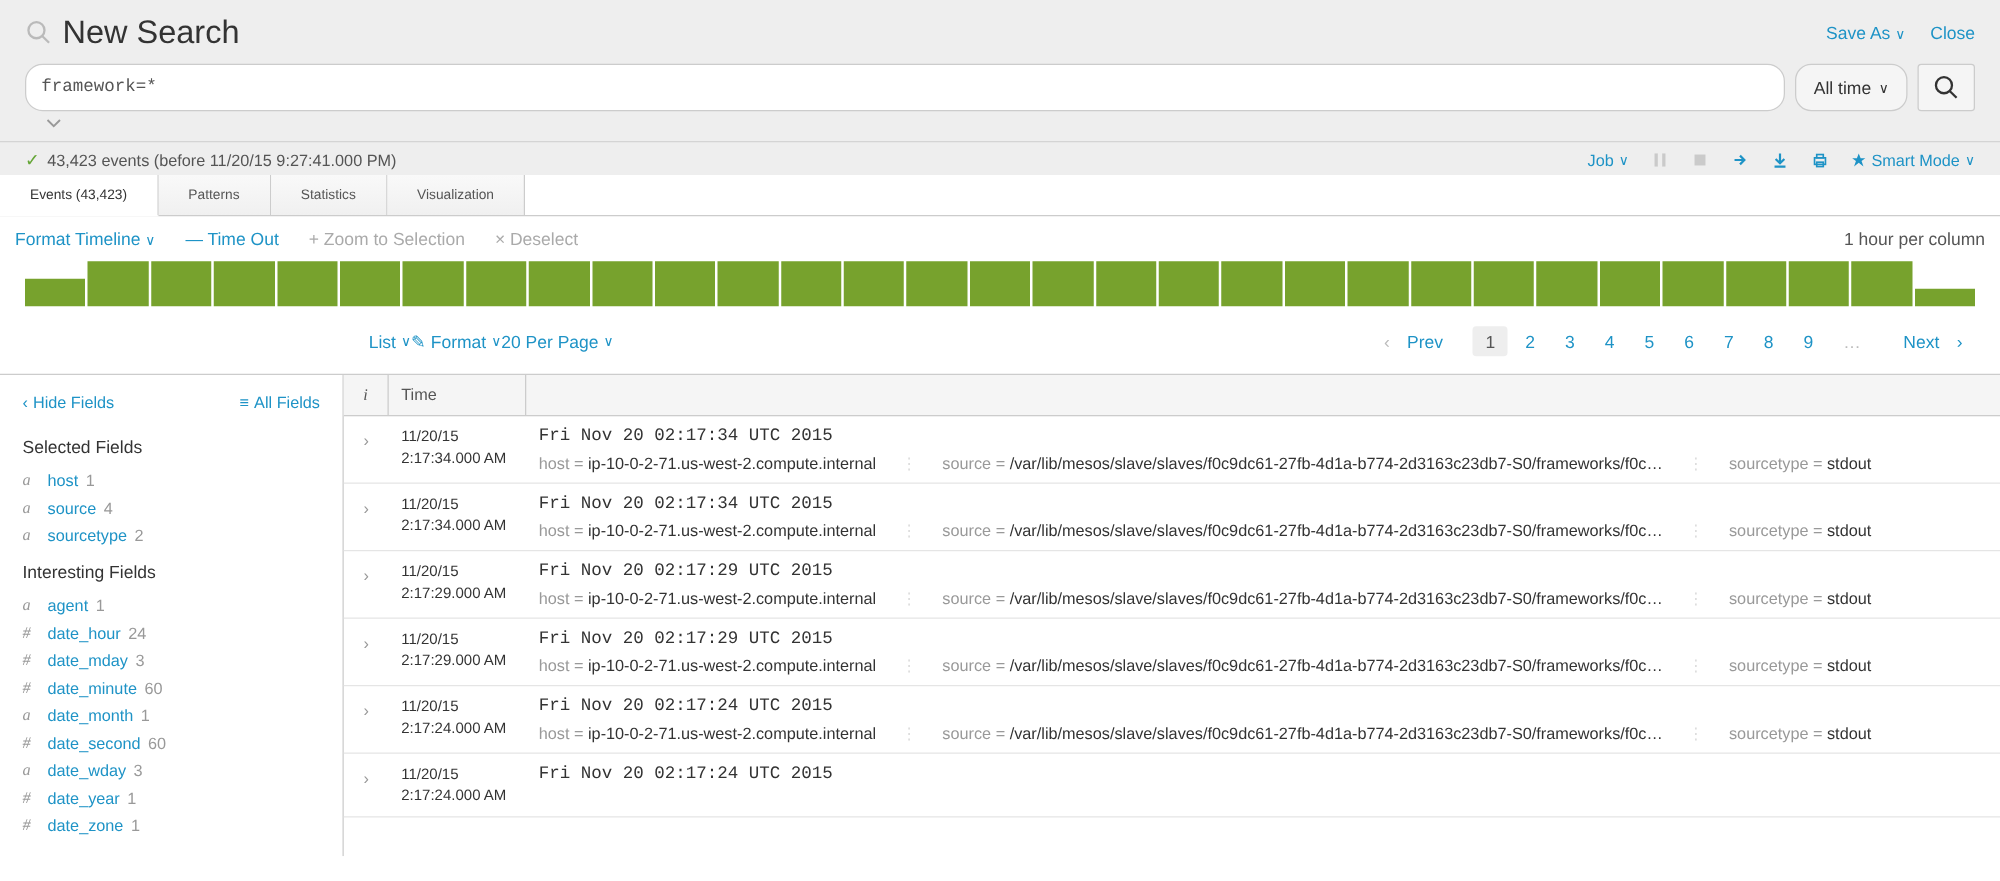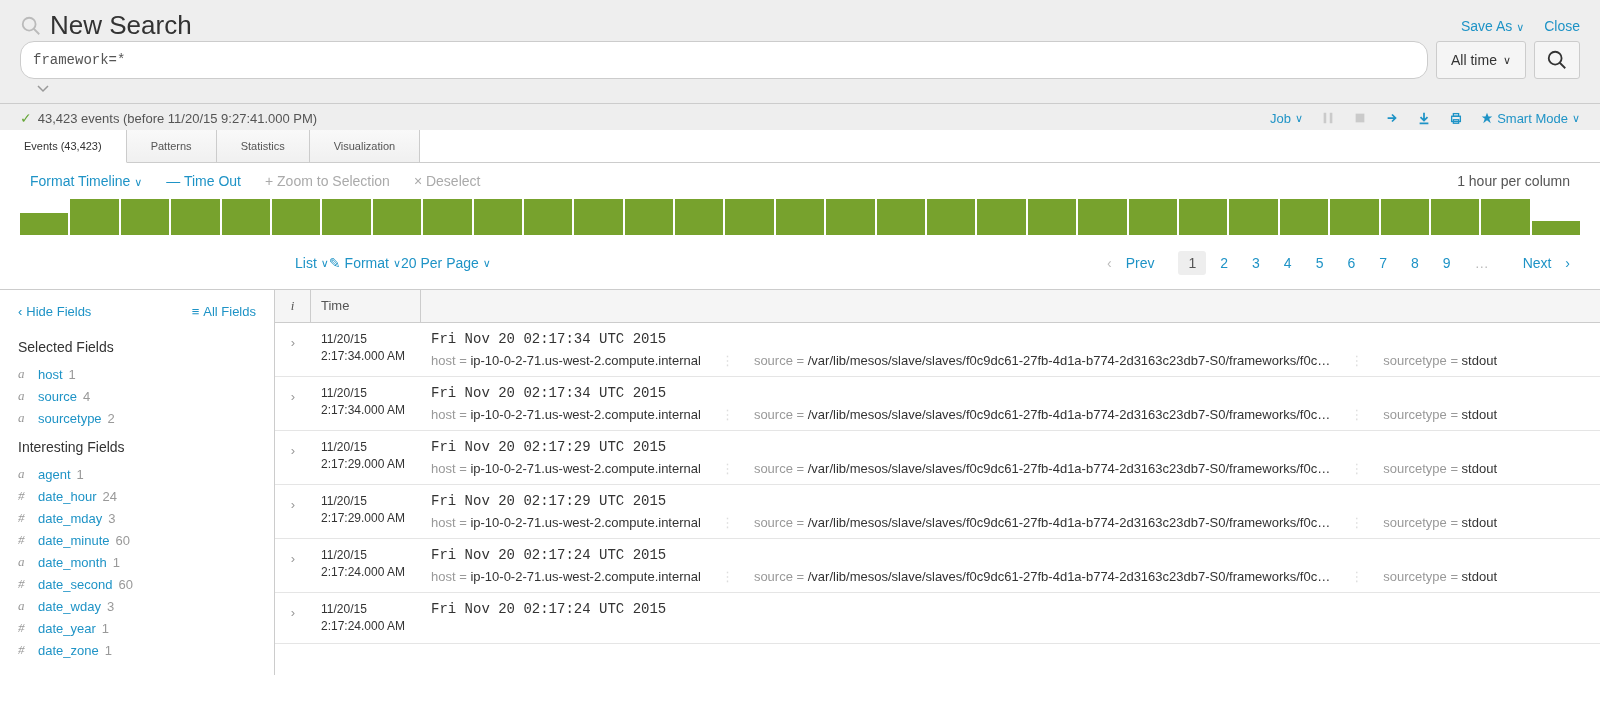--- a/index.html
+++ b/index.html
@@ -1,39 +1,39 @@
 <!DOCTYPE html>
 <html><head>
 <meta charset="utf-8">
 <style>
 *{box-sizing:border-box;margin:0;padding:0}
 body{font-family:"Helvetica Neue",Arial,sans-serif;font-size:13px;color:#333;background:#fff;width:1600px}
 .header{background:#eee;border-bottom:1px solid #ccc;padding:10px 20px}
-.header-top{display:flex;align-items:center;justify-content:space-between;margin-bottom:0}
+.header-top{display:flex;align-items:center;justify-content:space-between;margin-bottom:10px}
 .title-wrap{display:flex;align-items:center;gap:8px}
 .search-glass{width:22px;height:22px;opacity:.5}
 .title{font-size:26px;font-weight:300;color:#333}
 .header-actions{display:flex;gap:20px;font-size:14px}
 .header-actions span{color:#1e93c6;cursor:pointer}
 .search-row{display:flex;gap:8px}
 .search-input{flex:1;background:#fff;border:1px solid #ccc;border-radius:14px;padding:10px 12px;font-family:"Courier New",monospace;font-size:14px;color:#555}
-.time-pick{background:#f5f5f5;border:1px solid #ccc;border-radius:3px;padding:10px 14px;font-size:14px;display:flex;align-items:center;gap:6px;cursor:pointer}
+.time-pick{background:#f5f5f5;border:1px solid #ccc;border-radius:13px;padding:10px 14px;font-size:14px;display:flex;align-items:center;gap:6px;cursor:pointer}
 .search-btn{background:#f5f5f5;border:1px solid #ccc;border-radius:3px;width:46px;display:flex;align-items:center;justify-content:center;cursor:pointer}
 .search-btn svg{width:22px;height:22px}
 .mini-caret{margin:4px 0 0 16px}
 .status-row{display:flex;align-items:center;justify-content:space-between;padding:6px 20px 4px;background:#eee;font-size:13px}
 .status-left{display:flex;align-items:center;gap:6px;color:#555}
 .check{color:#65a637;font-size:14px}
 .status-right{display:flex;align-items:center;gap:18px}
 .status-right .lnk{color:#1e93c6;cursor:pointer;display:flex;align-items:center;gap:4px}
 .icon-gray{width:14px;height:14px;opacity:.35}
 .tabs{display:flex;border-bottom:1px solid #ccc;background:#fff;padding-left:0}
 .tab{padding:10px 24px;font-size:11px;color:#555;cursor:pointer;border-right:1px solid #ccc;background:linear-gradient(#f9f9f9,#f0f0f0);position:relative}
 .tab.active{background:#fff;border-bottom:1px solid #fff;margin-bottom:-1px;color:#333}
-.timeline-ctrls{display:flex;align-items:center;justify-content:space-between;padding:10px 30px;font-size:14px}
+.timeline-ctrls{display:flex;align-items:center;justify-content:space-between;padding:10px 12px;font-size:14px}
 .tl-left{display:flex;gap:24px}
 .tl-left span{cursor:pointer}
 .tl-blue{color:#1e93c6}
 .tl-gray{color:#aaa}
 .tl-right{color:#555}
 .timeline{display:flex;align-items:flex-end;height:38px;padding:0 20px 2px;gap:2px}
 .tl-bar{flex:1;background:#77a22d;height:100%}
 .tl-bar.s{height:60%}
 .list-ctrls{display:flex;align-items:center;justify-content:space-between;padding:14px 20px;border-bottom:1px solid #ccc;font-size:14px}
 .lc-left{display:flex;margin-left:275px}

